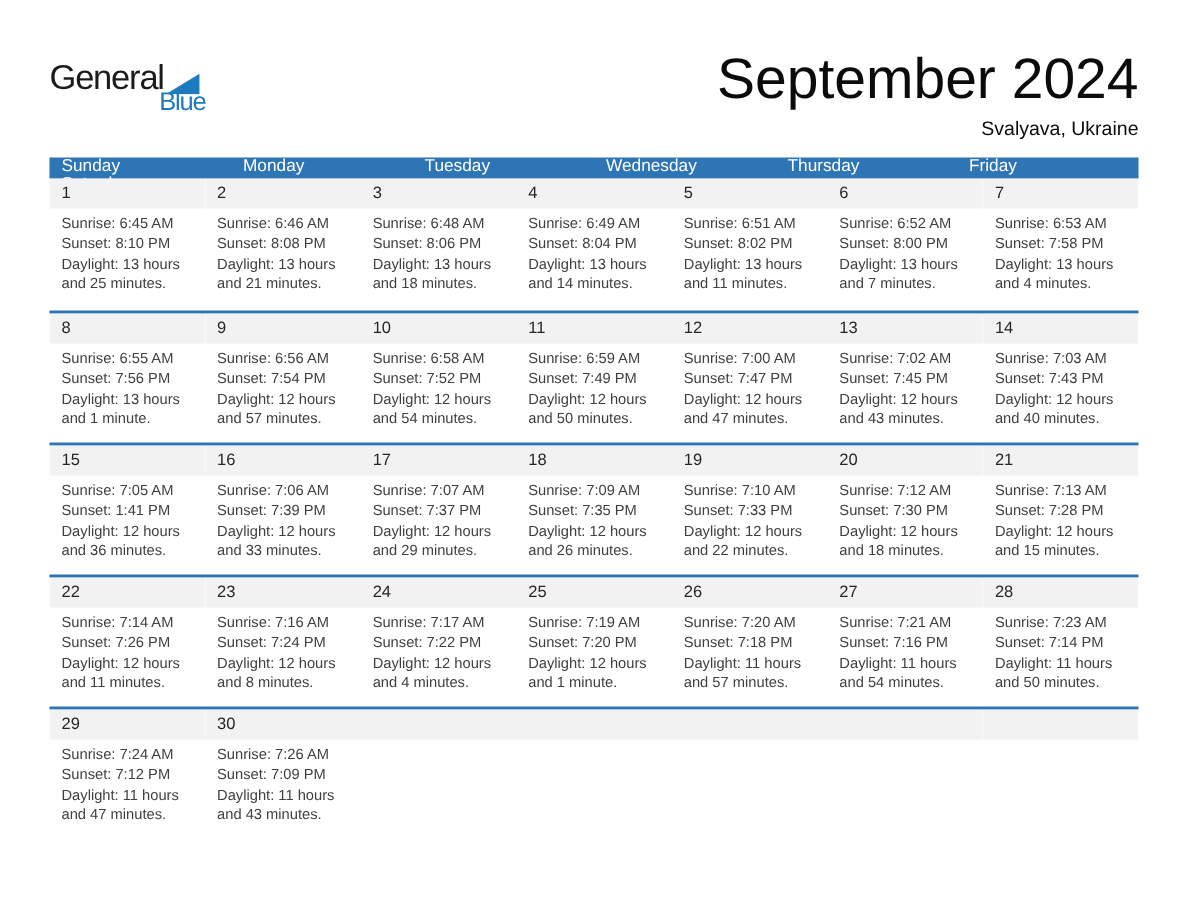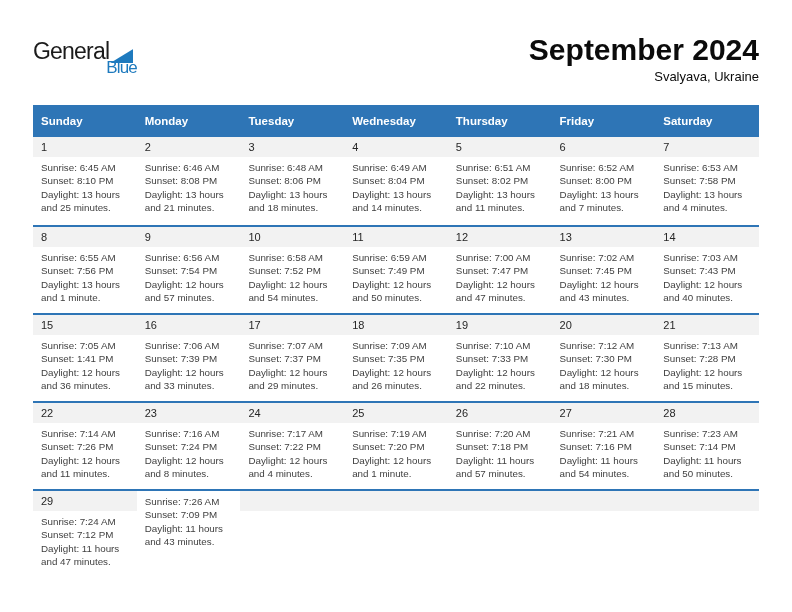--- a/index.html
+++ b/index.html
@@ -24,28 +24,28 @@
   .logo-tri{
     display:inline-block;width:23px;height:14px;margin-left:1px;margin-top:1px;
     background:var(--logo-blue);
     clip-path:polygon(100% 0, 100% 100%, 0 100%);
   }
   .logo-line2{text-align:right;margin-top:-4px;line-height:1;}
   .logo-blue{font-size:17px;letter-spacing:-0.8px;color:var(--logo-blue);line-height:1;}
 
   
   .title-block{position:absolute;right:33px;top:33px;text-align:right;}
-  .page-title{font-size:30px;font-weight:700;color:var(--ink);line-height:1.1;}
+  .page-title{font-size:38px;font-weight:400;color:var(--ink);line-height:1.1;}
   .page-location{font-size:13px;font-weight:400;color:var(--ink);margin-top:3px;}
 
   
   .calendar{position:absolute;left:33px;top:105px;width:726px;}
   .weekday-header{
-    display:grid;grid-template-columns:repeat(7,1fr);
-    background:var(--blue);height:32px;align-items:center;font-weight:bold;
+    display:grid;grid-template-columns:repeat(6,1fr);
+    background:var(--blue);height:14px;align-items:center;
   }
   .weekday-label{color:#fff;font-size:11.5px;padding-left:8px;}
 
   .week-row{display:grid;grid-template-columns:repeat(7,1fr);height:88px;}
   .week-row + .week-row{border-top:2px solid var(--blue);}
   .day-cell{overflow:hidden;}
   .num-band{
     background:var(--band-gray);height:20px;
     font-size:11px;color:#262626;padding:4px 0 0 8px;
   }
@@ -346,20 +346,21 @@
           <div class="day-cell">
             <div class="num-band">29</div>
             <div class="details">
               <div>Sunrise: 7:24 AM</div>
               <div>Sunset: 7:12 PM</div>
               <div>Daylight: 11 hours</div>
               <div>and 47 minutes.</div>
             </div>
           </div>
           <div class="day-cell">
+            <div class="num-band">30</div>
             <div class="details">
               <div>Sunrise: 7:26 AM</div>
               <div>Sunset: 7:09 PM</div>
               <div>Daylight: 11 hours</div>
               <div>and 43 minutes.</div>
             </div>
           </div>
           <div class="day-cell">
             <div class="num-band"></div>
           </div>

